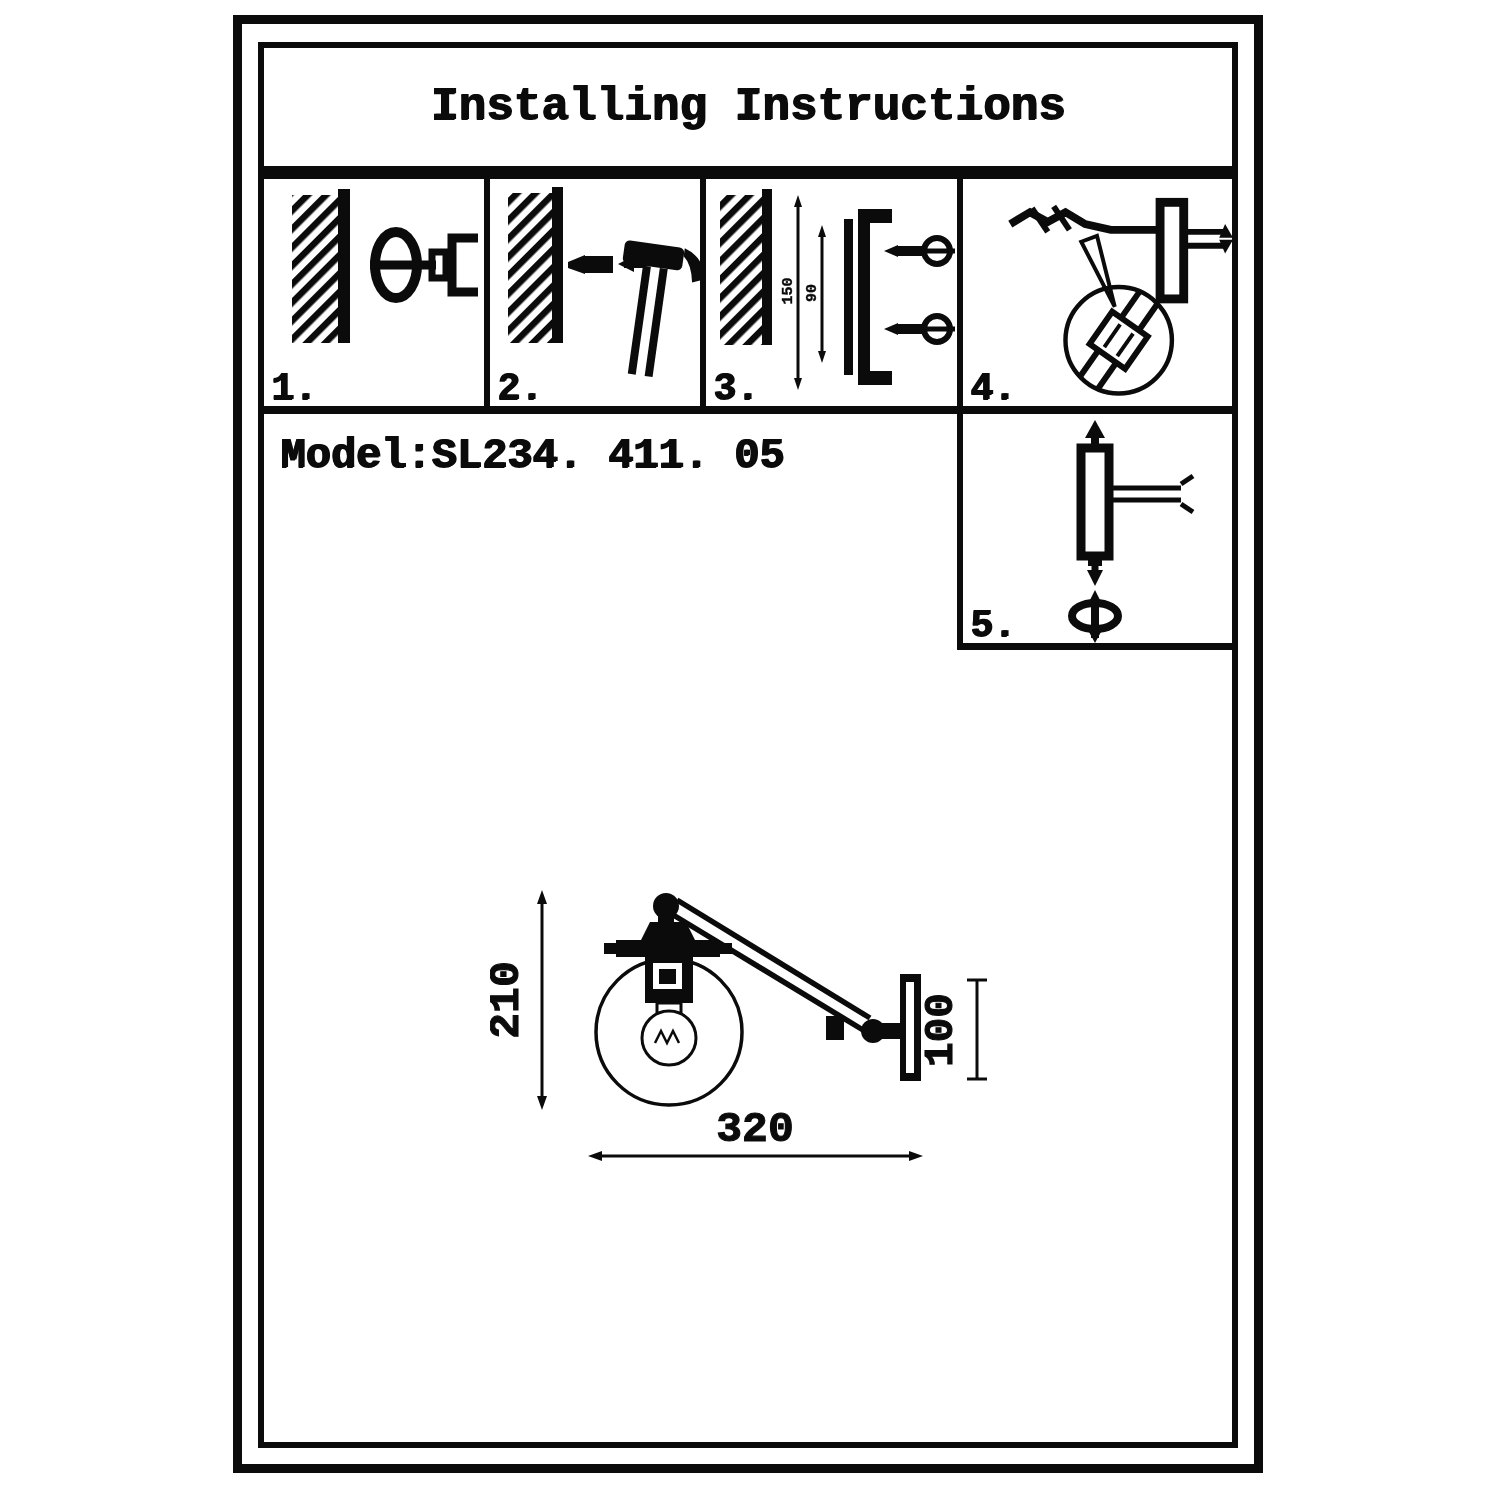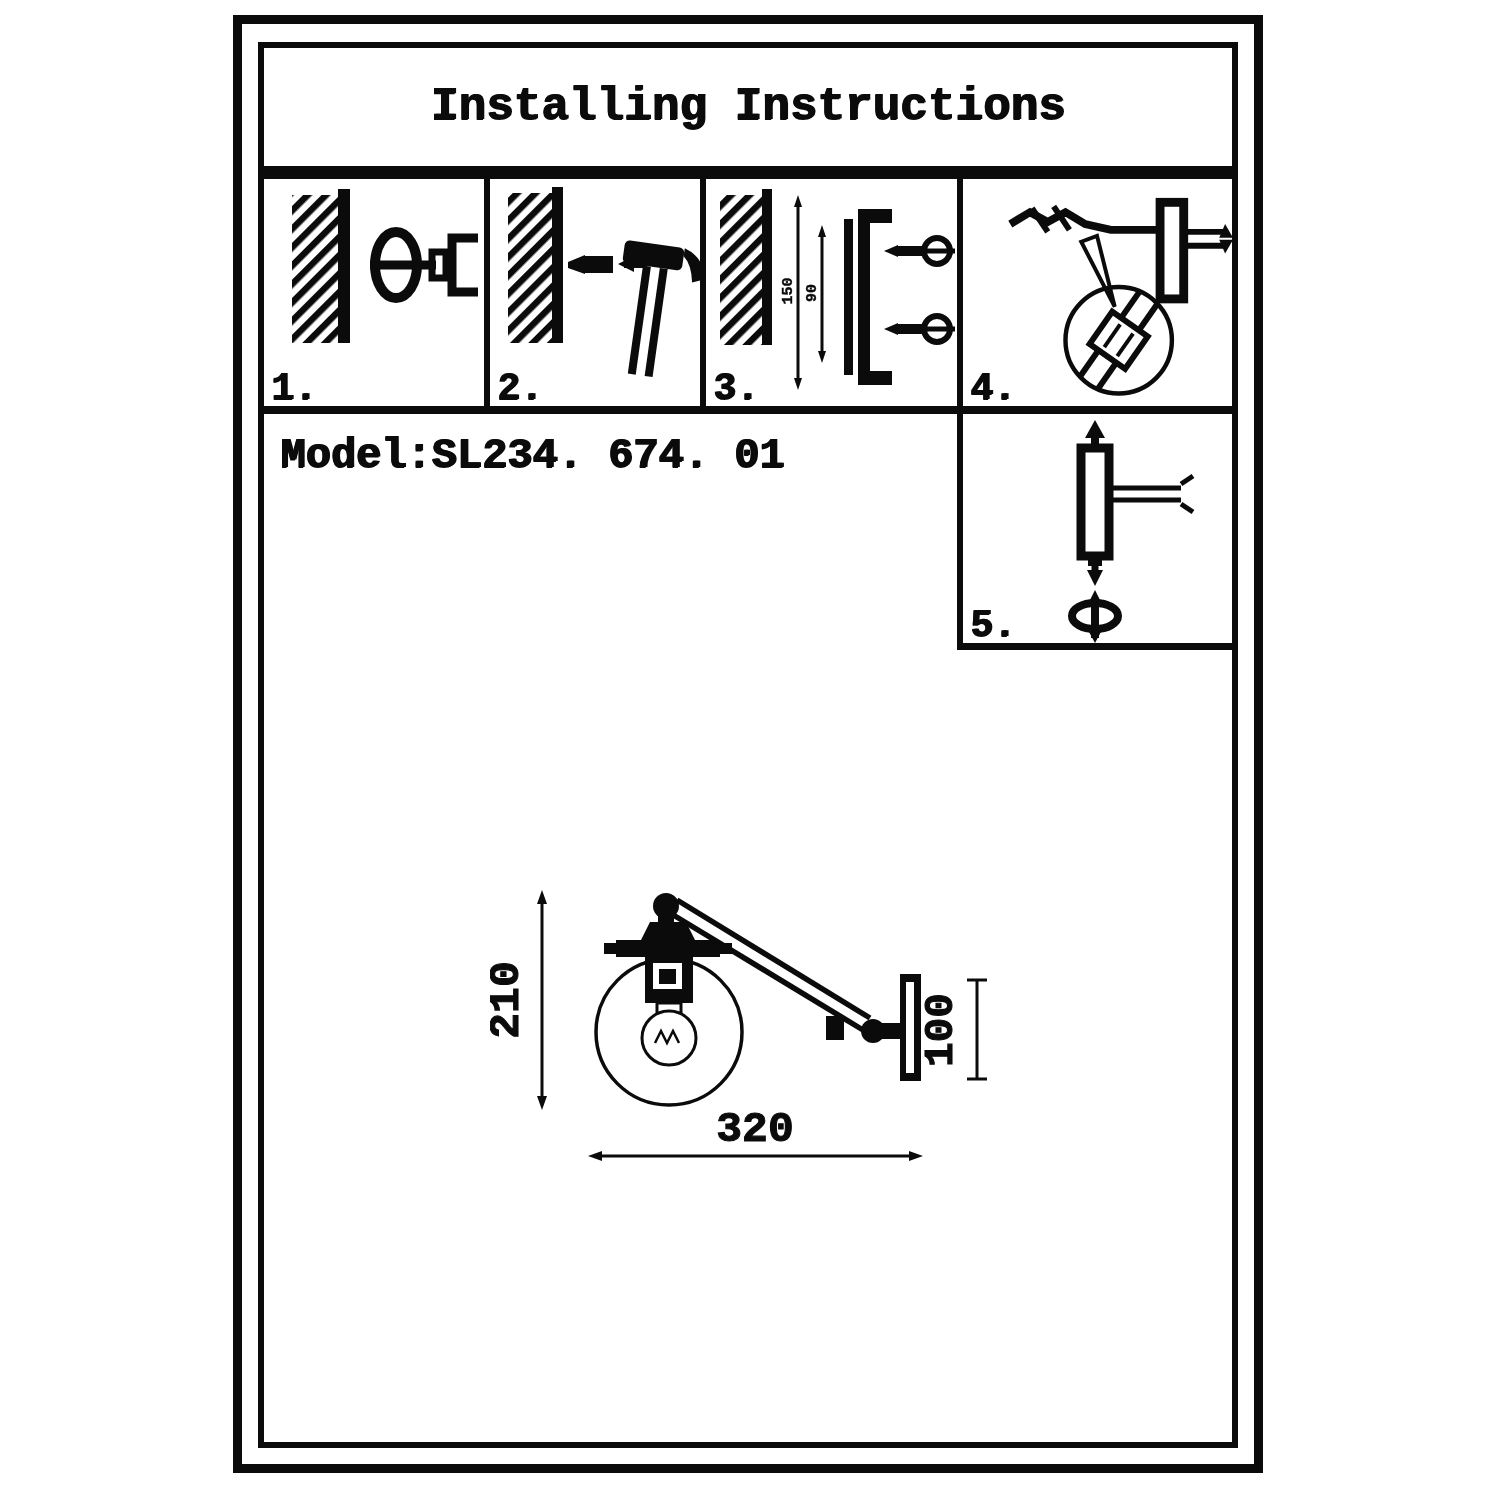--- a/index.html
+++ b/index.html
@@ -216,21 +216,21 @@
           <g>
             <polygon class="fill" points="132,176 124,192 140,192"></polygon>
             <line class="ink" x1="132" y1="186" x2="132" y2="224" stroke-width="8"></line>
             <ellipse class="ink" cx="132" cy="202" rx="23" ry="13" stroke-width="8"></ellipse>
             <polygon class="fill" points="132,229 125,216 139,216"></polygon>
           </g>
         </svg>
         <span class="step-num">5.</span>
       </div>
 
-      <div class="model-line">Model:SL234. 674. 01</div>
+      <div class="model-line">Model:SL234. 411. 05</div>
 
       <svg class="lamp-diagram" viewBox="0 0 520 345">
 
         <g>
           <line class="ink" x1="52" y1="38" x2="52" y2="242" stroke-width="3"></line>
           <polygon class="fill" points="52,30 47,44 57,44"></polygon>
           <polygon class="fill" points="52,250 47,236 57,236"></polygon>
           <text class="svg-num" font-size="43" text-anchor="middle" transform="translate(28,140) rotate(-90)">210</text>
         </g>
 

